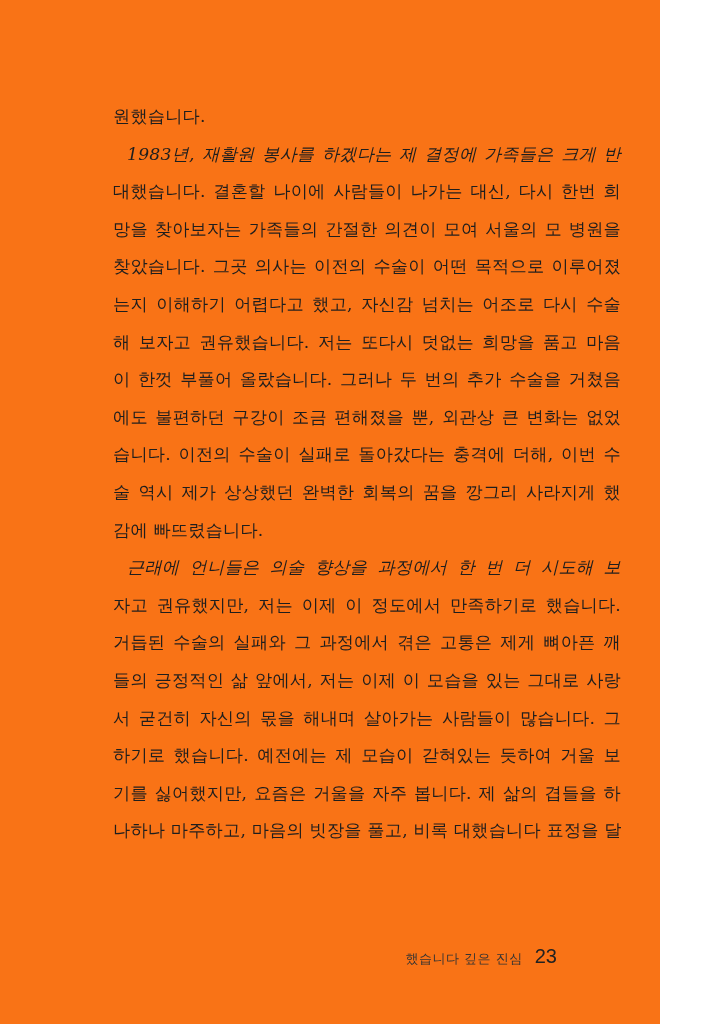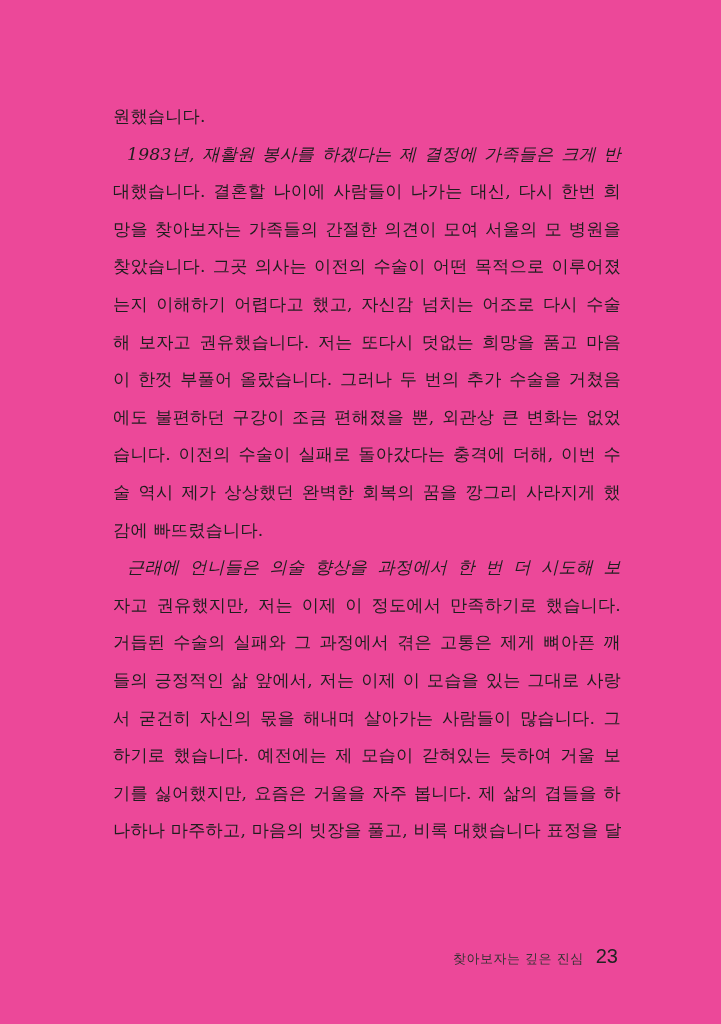--- a/index.html
+++ b/index.html
@@ -11,23 +11,23 @@
     width: 721px;
     height: 1024px;
     position: relative;
     overflow: hidden;
     font-family: "DejaVu Serif", "Liberation Serif", serif;
     color: #1e1e1e;
   }
   .page {
     position: absolute;
     left: 0; top: 0;
-    width: 721px;
+    width: 660px;
     height: 1024px;
-    background: #ec4899;
+    background: #f97316;
   }
   .text-block {
     position: absolute;
     left: 113px;
     top: 98px;
     width: 508px;
   }
   .line {
     height: 37.6px;
     line-height: 37.6px;
@@ -84,16 +84,16 @@
     <div class="line">자고 권유했지만, 저는 이제 이 정도에서 만족하기로 했습니다.</div>
     <div class="line">거듭된 수술의 실패와 그 과정에서 겪은 고통은 제게 뼈아픈 깨</div>
     <div class="line">들의 긍정적인 삶 앞에서, 저는 이제 이 모습을 있는 그대로 사랑</div>
     <div class="line">서 굳건히 자신의 몫을 해내며 살아가는 사람들이 많습니다. 그</div>
     <div class="line">하기로 했습니다. 예전에는 제 모습이 갇혀있는 듯하여 거울 보</div>
     <div class="line">기를 싫어했지만, 요즘은 거울을 자주 봅니다. 제 삶의 겹들을 하</div>
     <div class="line">나하나 마주하고, 마음의 빗장을 풀고, 비록 대했습니다 표정을 달</div>
   </div>
 
   <div class="footer">
-    <span class="footer-title">찾아보자는 깊은 진심</span>
+    <span class="footer-title">했습니다 깊은 진심</span>
     <span class="page-number">23</span>
   </div>
 </div>
 
 </body></html>

